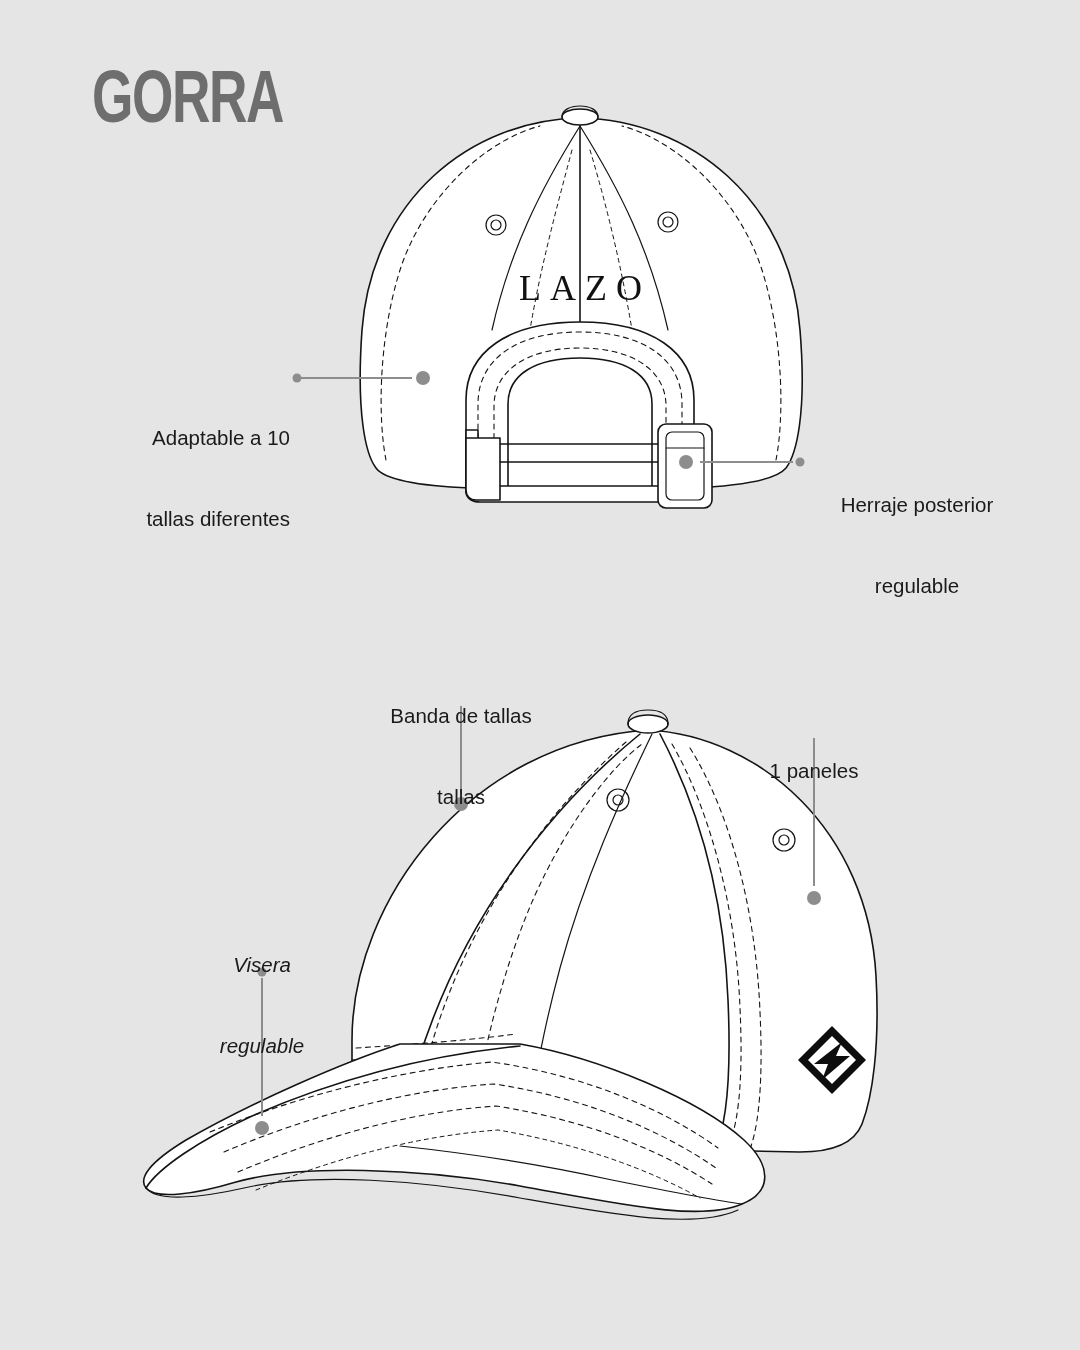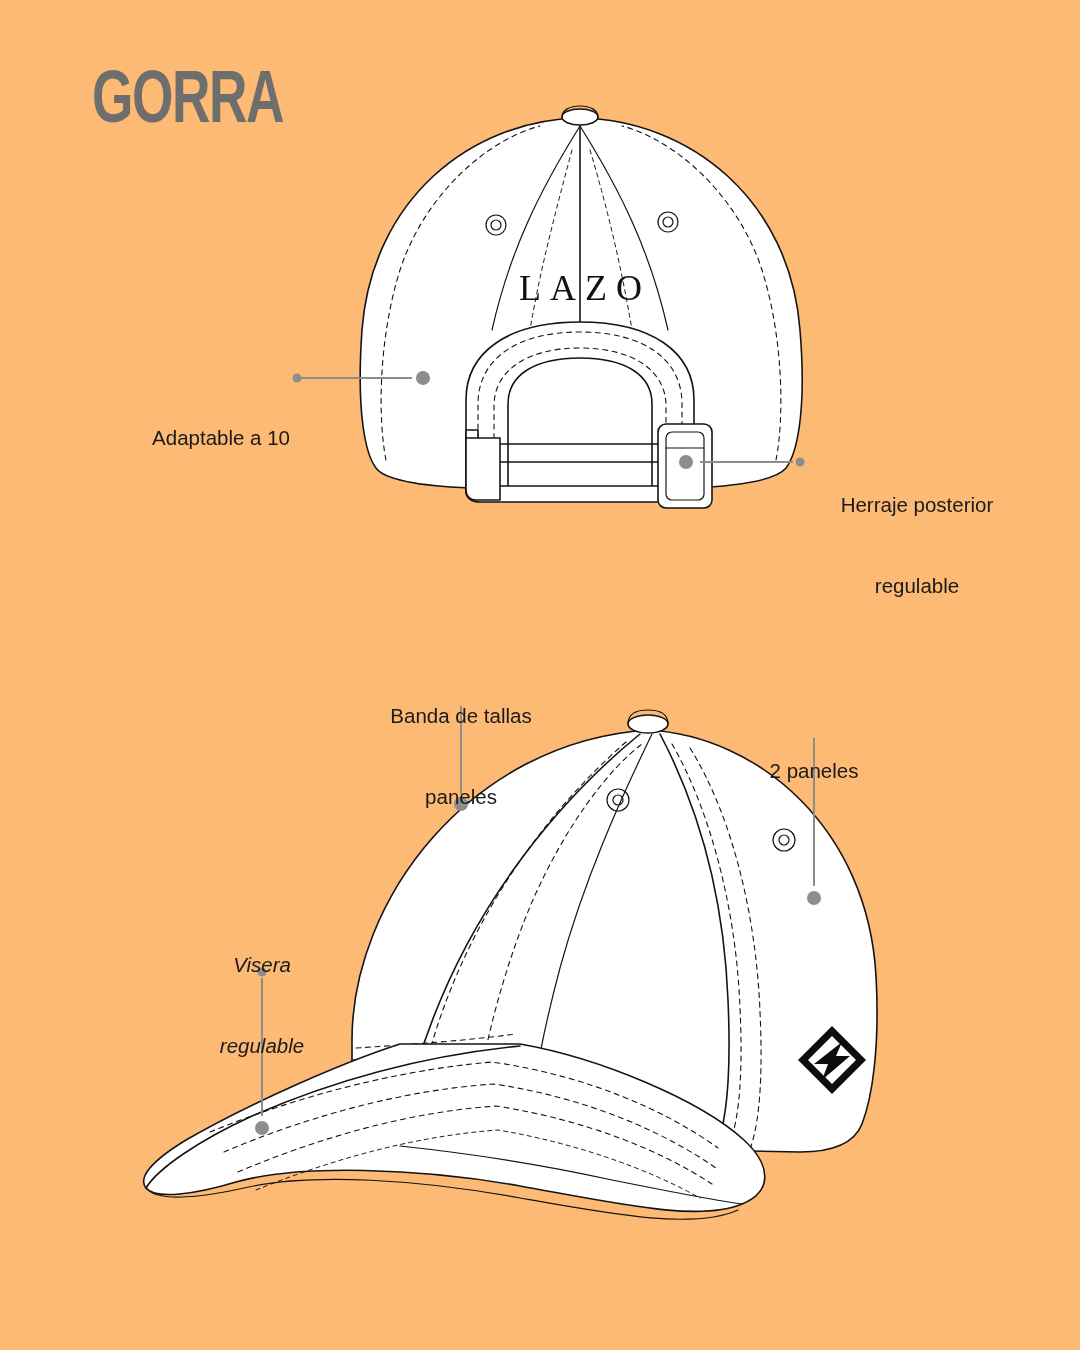--- a/index.html
+++ b/index.html
@@ -7,21 +7,21 @@
     padding: 0;
     background: #ffffff;
   }
   body {
     font-family: "Liberation Sans", sans-serif;
   }
   #page {
     position: relative;
     width: 1080px;
     height: 1350px;
-    background: #fdba74;
+    background: #e5e5e5;
     overflow: hidden;
   }
   #title {
     position: absolute;
     left: 92px;
     top: 60px;
     font-family: "Liberation Sans", sans-serif;
     font-weight: 700;
     font-size: 74px;
     letter-spacing: -2px;
@@ -247,34 +247,35 @@
       <g>
         <path class="leader" d="M262,978 L262,1116"></path>
         <circle class="dot" cx="262" cy="1128" r="7"></circle>
         <circle class="dot" cx="262" cy="972" r="4.5"></circle>
       </g>
     </g>
   </svg>
 
   <div class="callout-label lbl-right" style="left:60px; top:370px; width:230px;">
     <div>Adaptable a 10</div>
+    <div>tallas diferentes</div>
   </div>
 
   <div class="callout-label lbl-center" style="left:812px; top:437px; width:210px;">
     <div>Herraje posterior</div>
     <div>regulable</div>
   </div>
 
   <div class="callout-label lbl-center" style="left:341px; top:648px; width:240px;">
     <div>Banda de tallas</div>
-    <div>paneles</div>
+    <div>tallas</div>
   </div>
 
   <div class="callout-label lbl-center" style="left:704px; top:703px; width:220px;">
-    <div>2 paneles</div>
+    <div>1 paneles</div>
   </div>
 
   <div class="callout-label lbl-center" style="left:152px; top:897px; width:220px;font-style:italic;">
     <div>Visera</div>
     <div>regulable</div>
   </div>
 
 </div>
 
 </body></html>

